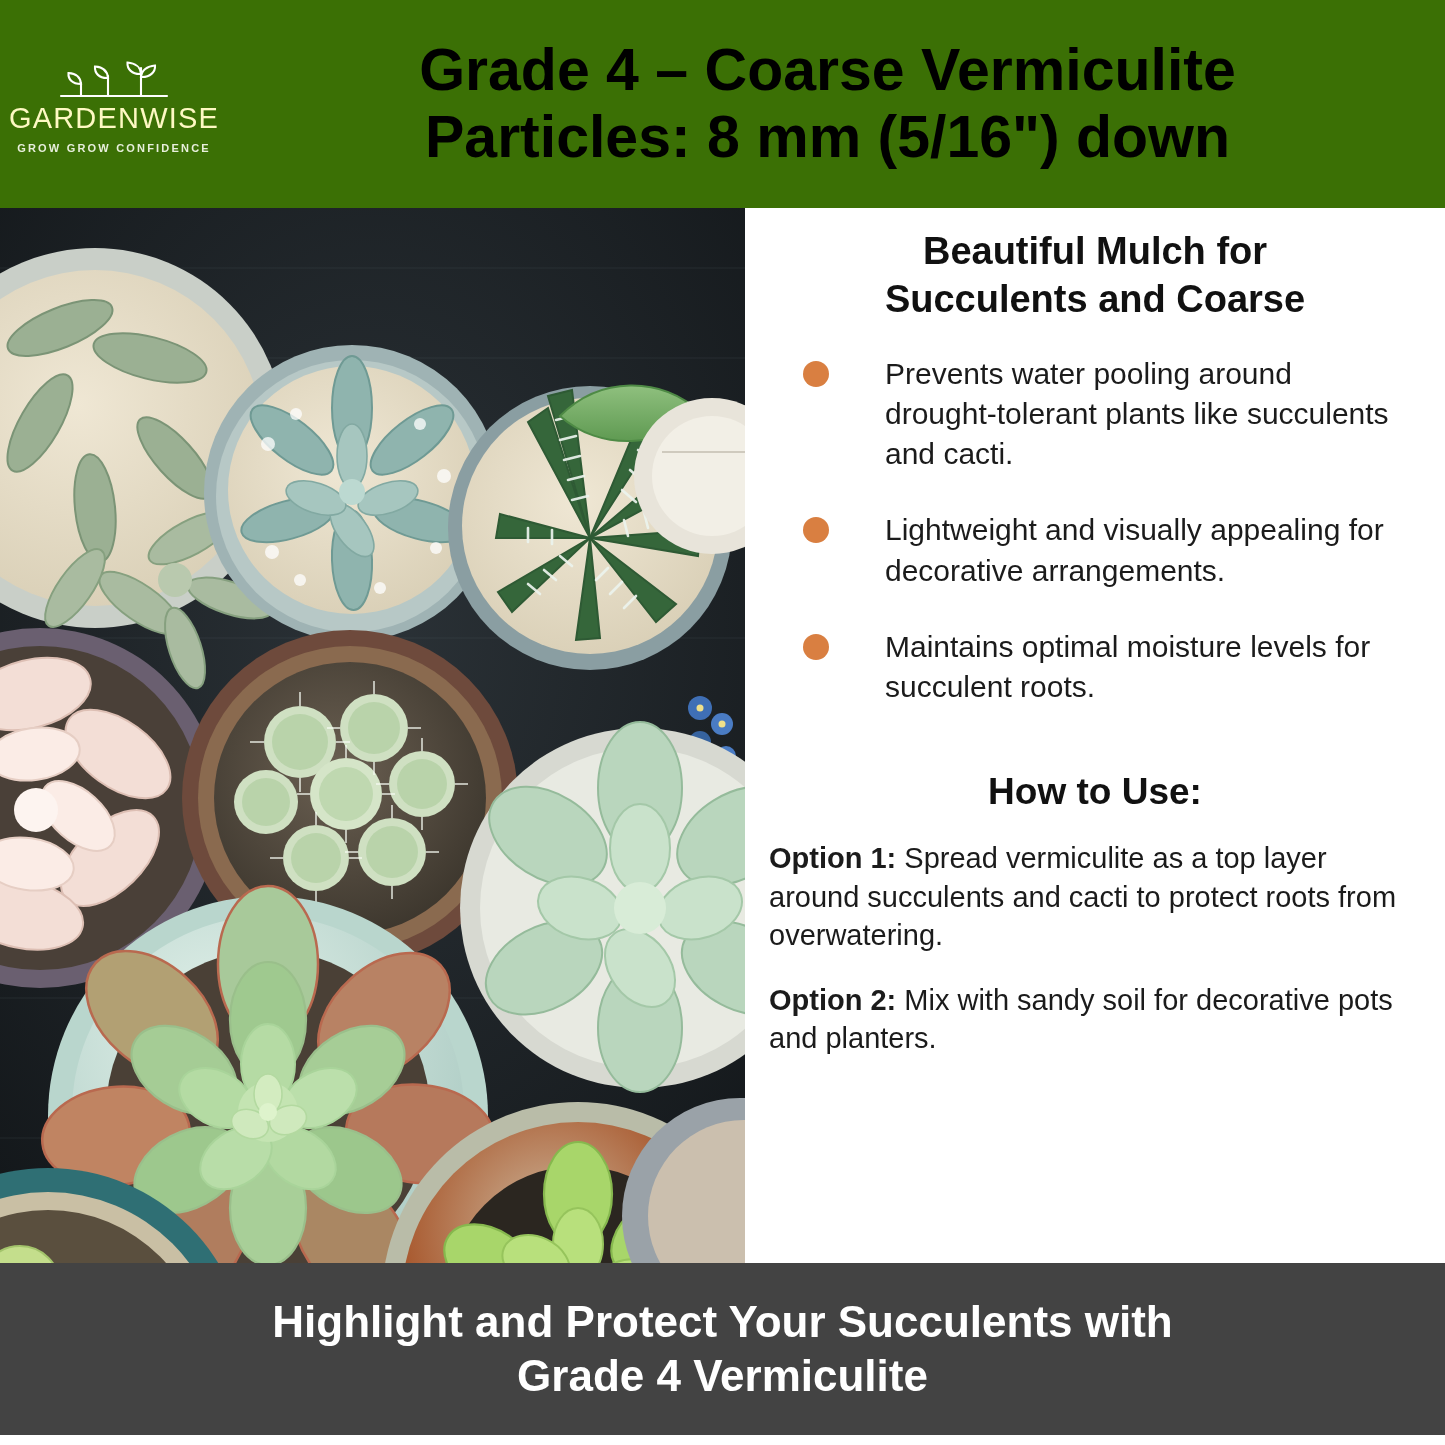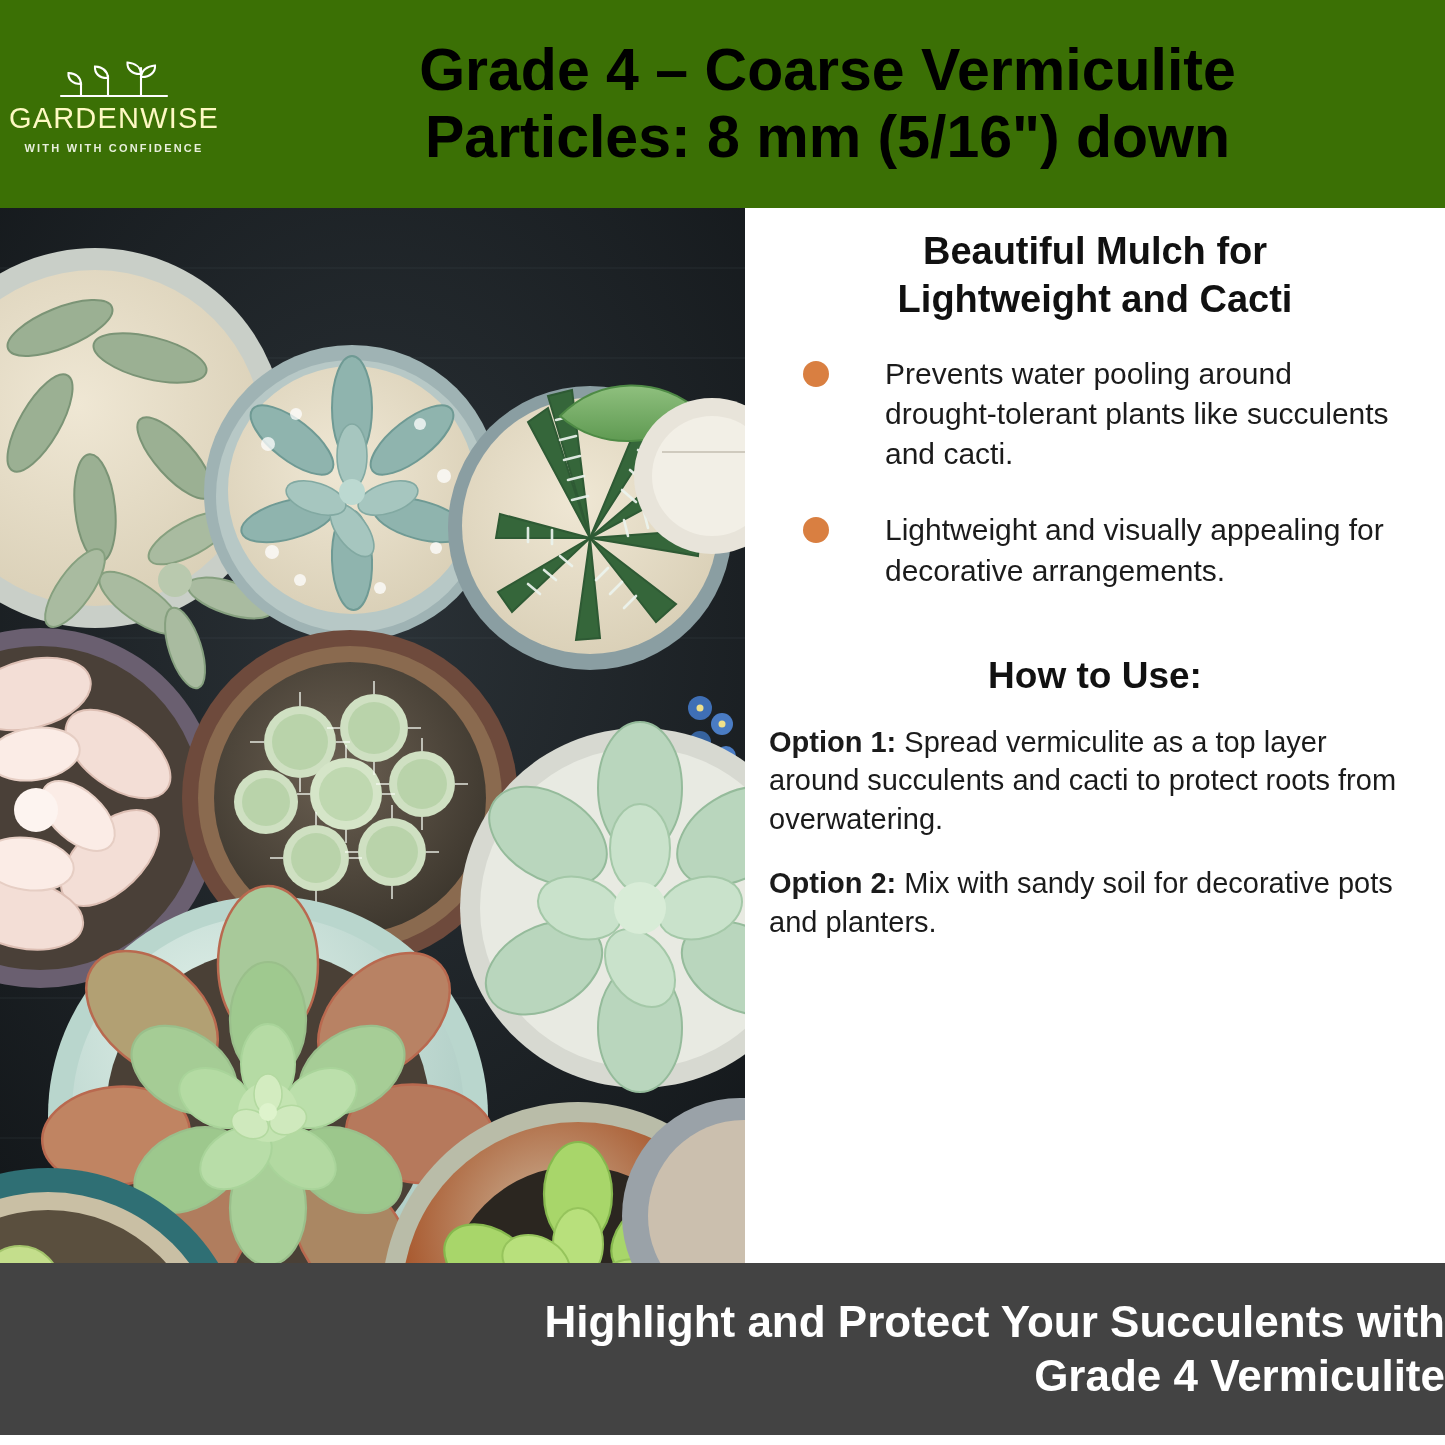--- a/index.html
+++ b/index.html
@@ -156,21 +156,21 @@
   
   #footer {
     position: absolute;
     left: 0;
     top: 1263px;
     width: 1445px;
     height: 172px;
     background: #434343;
     display: flex;
     flex-direction: column;
-    align-items: flex-end;
+    align-items: center;
     justify-content: center;
   }
   .footer-line {
     color: #ffffff;
     font-size: 44px;
     font-weight: bold;
     line-height: 1.22;
     text-align: center;
     white-space: nowrap;
     font-family: "Liberation Sans", sans-serif;
@@ -194,21 +194,21 @@
           <path d="M53 20 C44 20.5 39.5 15 40 8.5 C48 9 52.5 13.5 53 20 Z" fill="none"></path>
 
           <path d="M86 38 V10"></path>
           <path d="M86 16 C77 16.5 72 11 72.5 4.5 C80.5 5 85.5 9.5 86 16 Z" fill="none"></path>
           <path d="M86 19 C95 19.5 100.5 14 100 7.5 C92 8 86.5 12.5 86 19 Z" fill="none"></path>
 
           <path d="M6 38 H112"></path>
         </g>
       </svg>
       <div id="logo-wordmark">GARDENWISE</div>
-      <div id="logo-tagline">WITH WITH CONFIDENCE</div>
+      <div id="logo-tagline">GROW GROW CONFIDENCE</div>
     </div>
 
     <div id="header-title-wrap">
       <div class="header-title-line">Grade 4 – Coarse Vermiculite</div>
       <div class="header-title-line">Particles: 8 mm (5/16") down</div>
     </div>
 
   </div>
 
   <div id="photo">
@@ -554,32 +554,36 @@
         </g>
         <circle cx="330" cy="1232" r="16" fill="#c6e4b6"></circle>
       </g>
     </svg>
   </div>
 
   <div id="right-panel">
 
     <h2 id="benefits-heading">
       <span>Beautiful Mulch for</span><br>
-      <span>Lightweight and Cacti</span>
+      <span>Succulents and Coarse</span>
     </h2>
 
     <ul id="benefits-list">
       <li class="benefit-item">
         <span class="benefit-bullet"></span>
         <span class="benefit-text">Prevents water pooling around drought-tolerant plants like succulents and cacti.</span>
       </li>
       <li class="benefit-item">
         <span class="benefit-bullet"></span>
         <span class="benefit-text">Lightweight and visually appealing for decorative arrangements.</span>
       </li>
+      <li class="benefit-item">
+        <span class="benefit-bullet"></span>
+        <span class="benefit-text">Maintains optimal moisture levels for succulent roots.</span>
+      </li>
     </ul>
 
     <h3 id="howto-heading">How to Use:</h3>
 
     <p class="howto-option">
       <span class="howto-label">Option 1:</span><span> Spread vermiculite as a top layer around succulents and cacti to protect roots from overwatering.</span>
     </p>
 
     <p class="howto-option">
       <span class="howto-label">Option 2:</span><span> Mix with sandy soil for decorative pots and planters.</span>

